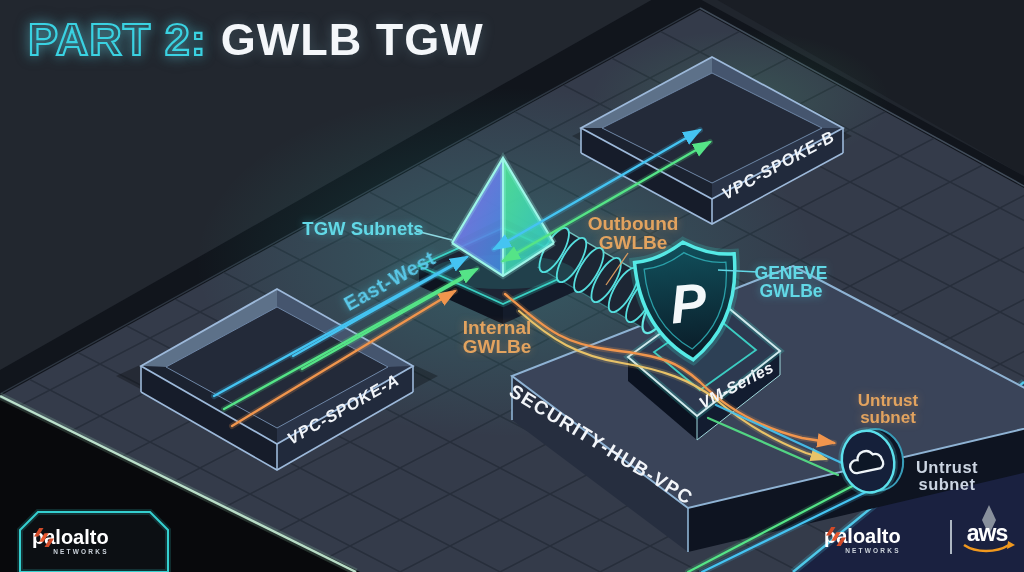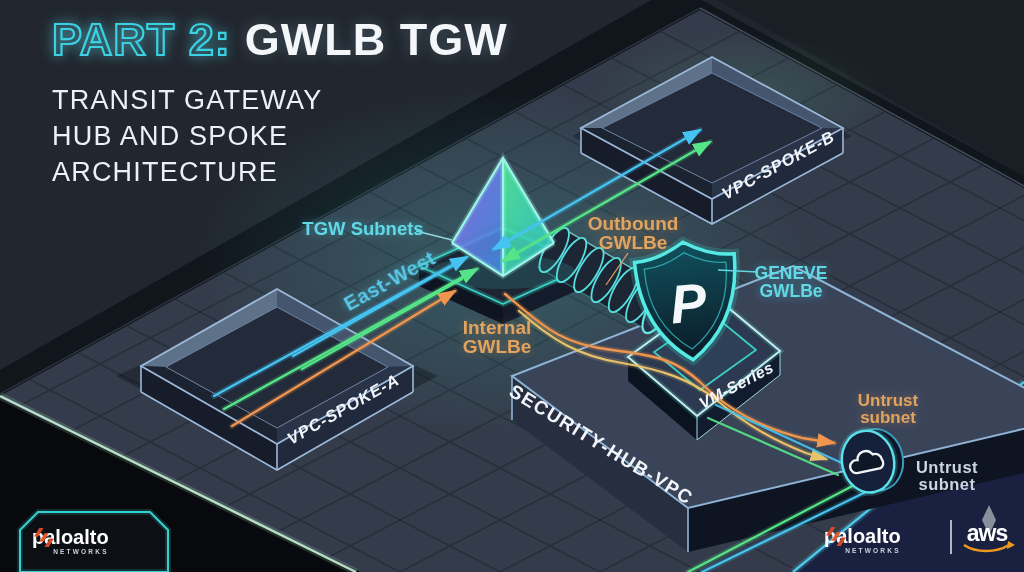--- a/index.html
+++ b/index.html
@@ -1,21 +1,21 @@
 <!DOCTYPE html>
 <html style="--accent-teal: #3ad2e2; --label-teal: #62d8e6; --label-orange: #e2a35f; --flow-cyan: #45c4f2; --flow-green: #55e487; --flow-orange: #f0954d; --flow-amber: #e8c268; --panel-navy: #1a2140; --brand-orange: #e8582f; --aws-orange: #f0981e;"><head>
 <meta charset="utf-8">
 <style>
   html,body{margin:0;padding:0;background:#15181d;}
   .stage{position:relative;width:1024px;height:572px;overflow:hidden;
          background:#20252d;font-family:"Liberation Sans",sans-serif;}
   .stage svg{position:absolute;left:0;top:0;}
 
   
-  .hdr{position:absolute;left:52px;top:18px;z-index:5;}
+  .hdr{position:absolute;left:28px;top:18px;z-index:5;}
   .t-line{font-weight:bold;font-size:45px;line-height:44px;letter-spacing:1px;color:#f4f7fa;
           text-shadow:0 0 14px rgba(160,220,240,.25);}
   .t-accent{color:transparent;-webkit-text-stroke:2.2px var(--accent-teal);
             filter:drop-shadow(0 0 6px rgba(62,210,226,.55));margin-right:14px;}
   .subtitle{margin-top:20px;font-size:27px;line-height:36px;letter-spacing:1.2px;
             color:#edf1f6;font-weight:400;}
 
   
   text{font-family:"Liberation Sans",sans-serif;}
   .svglbl{font-weight:bold;}
@@ -282,25 +282,20 @@
 
     <text class="svglbl it f-white" font-size="16" text-anchor="middle" letter-spacing="0.5" transform="translate(739,390) rotate(-28)">VM-Series</text>
   </g>
 
   <path d="M20,530 L38,512 L150,512 L168,530 L168,572 L20,572 Z" fill="#0c1014" fill-opacity="0.96" stroke="#35d0d0" stroke-width="2"></path>
   <path d="M20,530 L38,512 L150,512 L168,530 L168,572 L20,572 Z" fill="none" stroke="#35d0d0" stroke-width="6" opacity="0.18"></path>
 </svg>
 
 <div class="hdr">
   <div class="t-line"><span class="t-accent">PART 2:</span><span>GWLB TGW</span></div>
-  <div class="subtitle">
-    <div>TRANSIT GATEWAY</div>
-    <div>HUB AND SPOKE</div>
-    <div>ARCHITECTURE</div>
-  </div>
 </div>
 
 <div class="pan-logo" style="left:32px;top:527px;">
   <svg width="24" height="21" viewBox="0 0 21 20">
     <path d="M1,9 L6,1 L10,1 L5,9 Z" fill="#d14a28"></path>
     <path d="M6,14 L11,6 L15,6 L10,14 Z" fill="#e8582f"></path>
     <path d="M11,19 L16,11 L20,11 L15,19 Z" fill="#d14a28"></path>
   </svg>
   <div class="pan-word">
     <span class="pan-name">paloalto</span>

